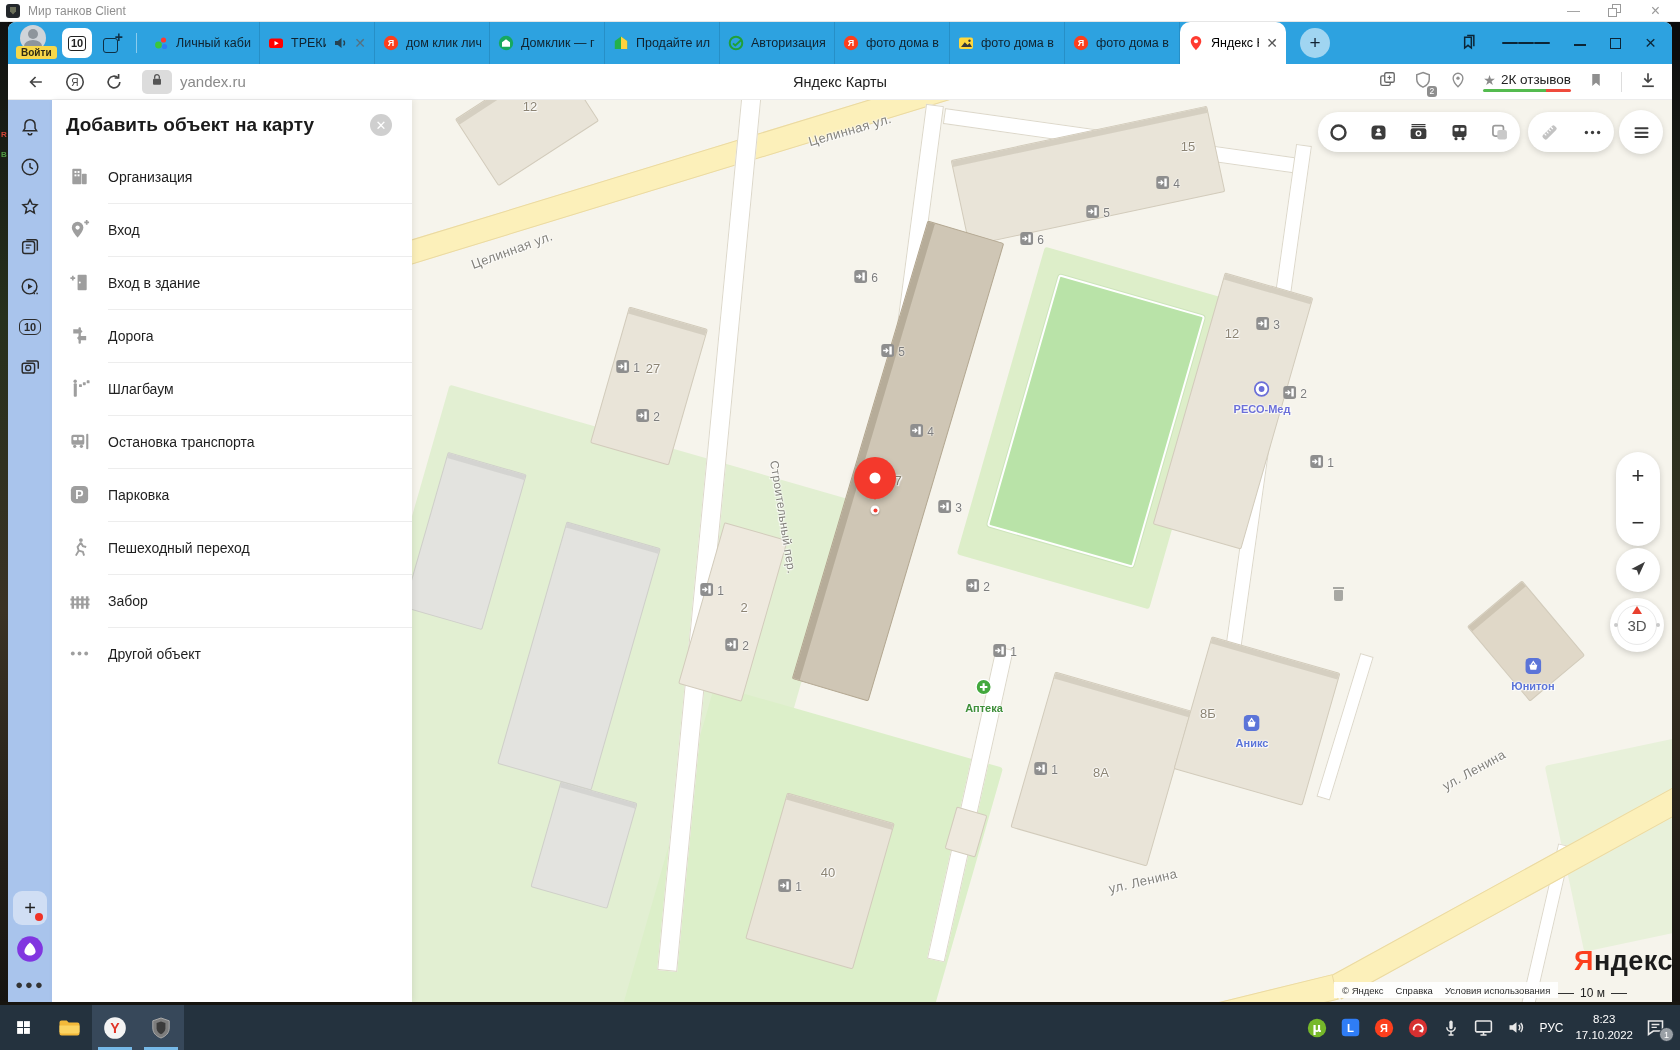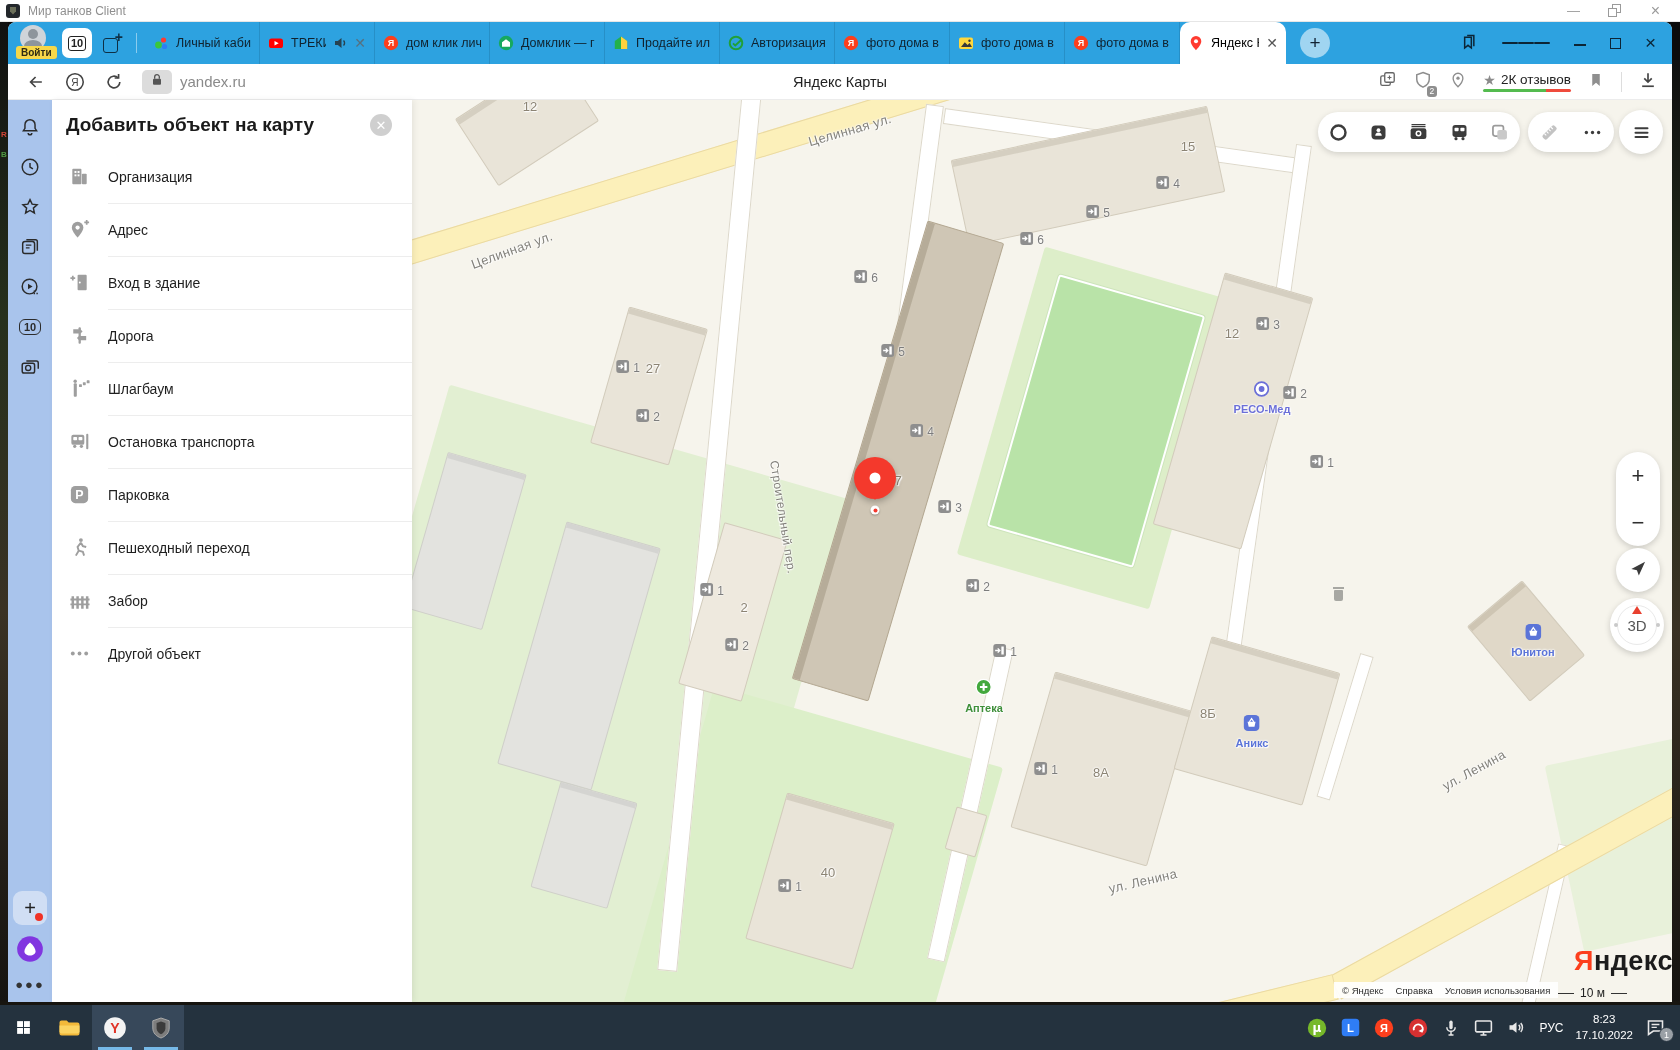--- a/index.html
+++ b/index.html
@@ -417,21 +417,21 @@
               <span class="plabel">Организация</span>
             </div>
             <div class="pitem">
               <span class="picon">
                 <svg width="23" height="23" viewBox="0 0 24 24" xmlns="http://www.w3.org/2000/svg">
                   <path d="M10 4a6 6 0 0 1 6 6c0 4.4-6 10.5-6 10.5S4 14.4 4 10a6 6 0 0 1 6-6z" fill="#9e9e9e"></path>
                   <circle cx="10" cy="10" r="2.2" fill="#fff"></circle>
                   <path d="M17 4.5h5M19.5 2v5" stroke="#9e9e9e" stroke-width="1.8"></path>
                 </svg>
               </span>
-              <span class="plabel">Адрес</span>
+              <span class="plabel">Вход</span>
             </div>
             <div class="pitem">
               <span class="picon">
                 <svg width="23" height="23" viewBox="0 0 24 24" xmlns="http://www.w3.org/2000/svg">
                   <rect x="10" y="4" width="9.5" height="16" rx="1" fill="#9e9e9e"></rect>
                   <circle cx="12.3" cy="12" r="1" fill="#fff"></circle>
                   <path d="M2.5 7.5h5M5 5v5" stroke="#9e9e9e" stroke-width="1.8"></path>
                 </svg>
               </span>
               <span class="plabel">Вход в здание</span>
@@ -810,21 +810,21 @@
             <span class="plbl halo" style="color:#6b6fd8">РЕСО-Мед</span>
           </div>
           <div class="mlab poi" style="left: 840px; top: 632px; z-index: 23;">
             <span><svg width="16" height="16" viewBox="0 0 16 16" xmlns="http://www.w3.org/2000/svg">
                 <rect width="16" height="16" rx="4.5" fill="#5b74d8"></rect>
                 <path d="M4 6.8h8l-1.1 5H5.1z" fill="#fff"></path>
                 <path d="M5.8 6.8L8 3.6l2.2 3.2" stroke="#fff" stroke-width="1.2" fill="none"></path>
               </svg></span>
             <span class="plbl halo" style="color:#5b74d8">Аникс</span>
           </div>
-          <div class="mlab poi" style="left: 1121px; top: 541px; z-index: 23;">
+          <div class="mlab poi" style="left: 1121px; top: 575px; z-index: 23;">
             <span><svg width="16" height="16" viewBox="0 0 16 16" xmlns="http://www.w3.org/2000/svg">
                 <rect width="16" height="16" rx="4.5" fill="#5b74d8"></rect>
                 <path d="M4 6.8h8l-1.1 5H5.1z" fill="#fff"></path>
                 <path d="M5.8 6.8L8 3.6l2.2 3.2" stroke="#fff" stroke-width="1.2" fill="none"></path>
               </svg></span>
             <span class="plbl halo" style="color:#5b74d8">Юнитон</span>
           </div>
           <div class="pin" style="left: 463px; top: 378px;"></div>
           <div class="pindot" style="left: 463px; top: 410px;"></div>
         </div>

